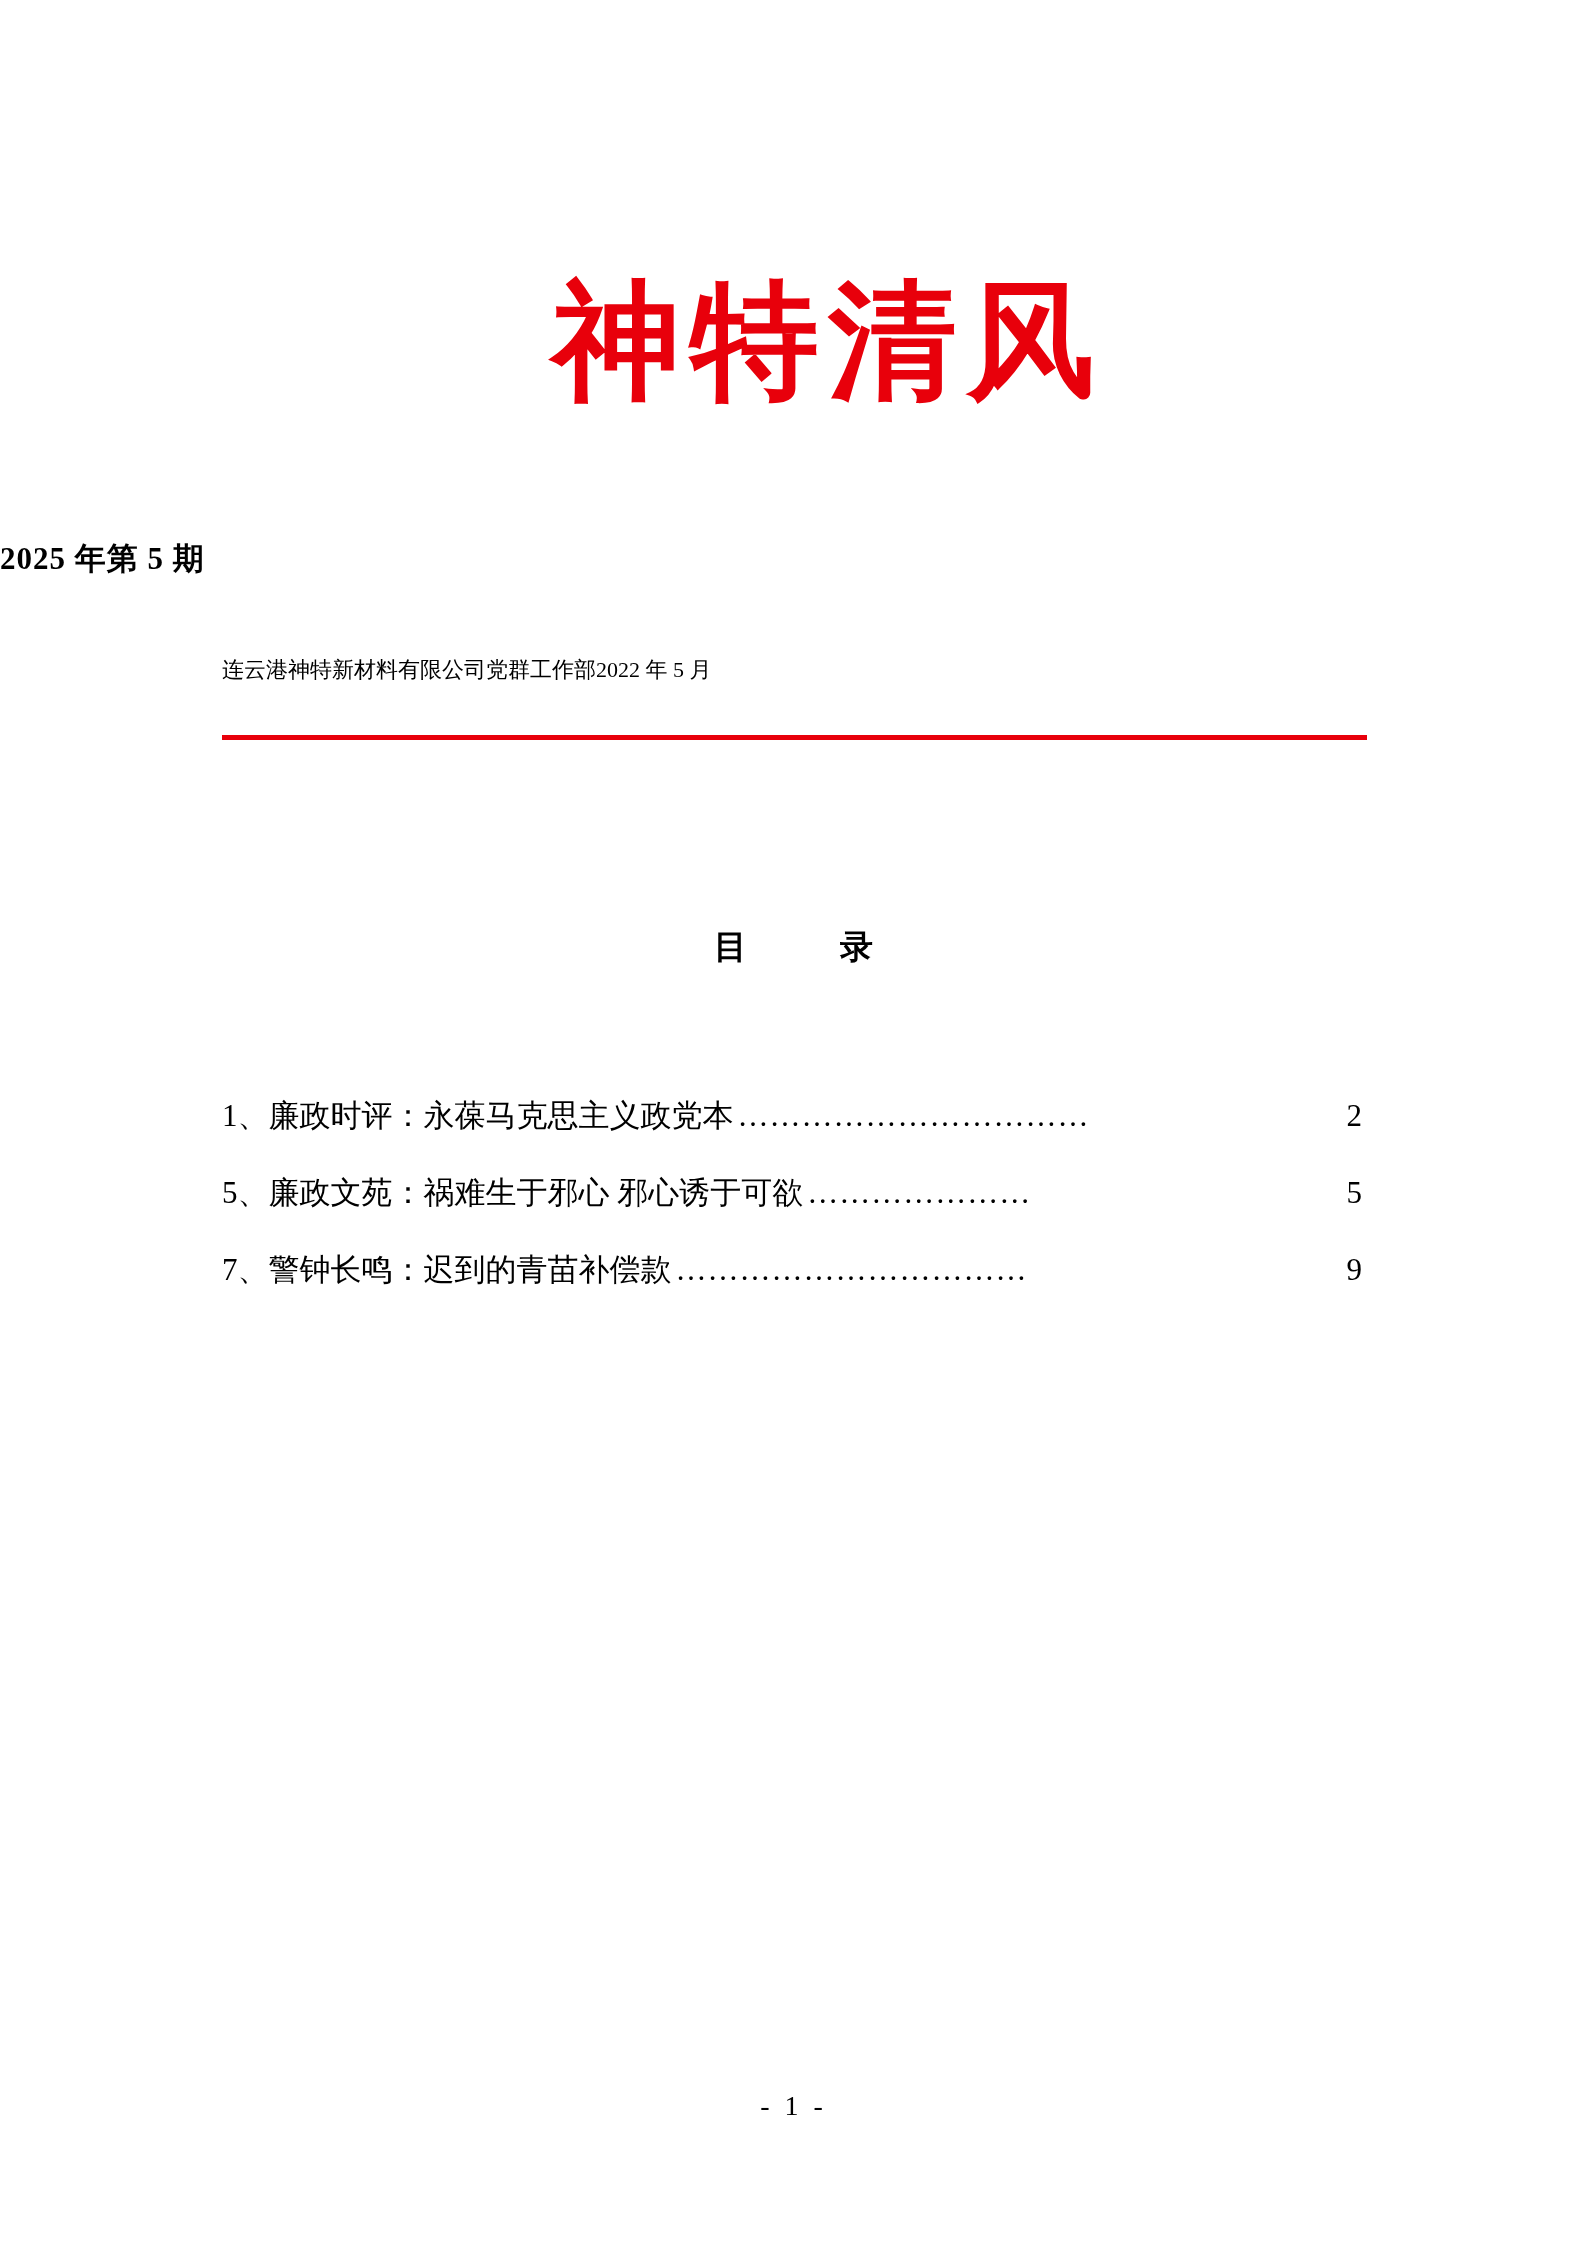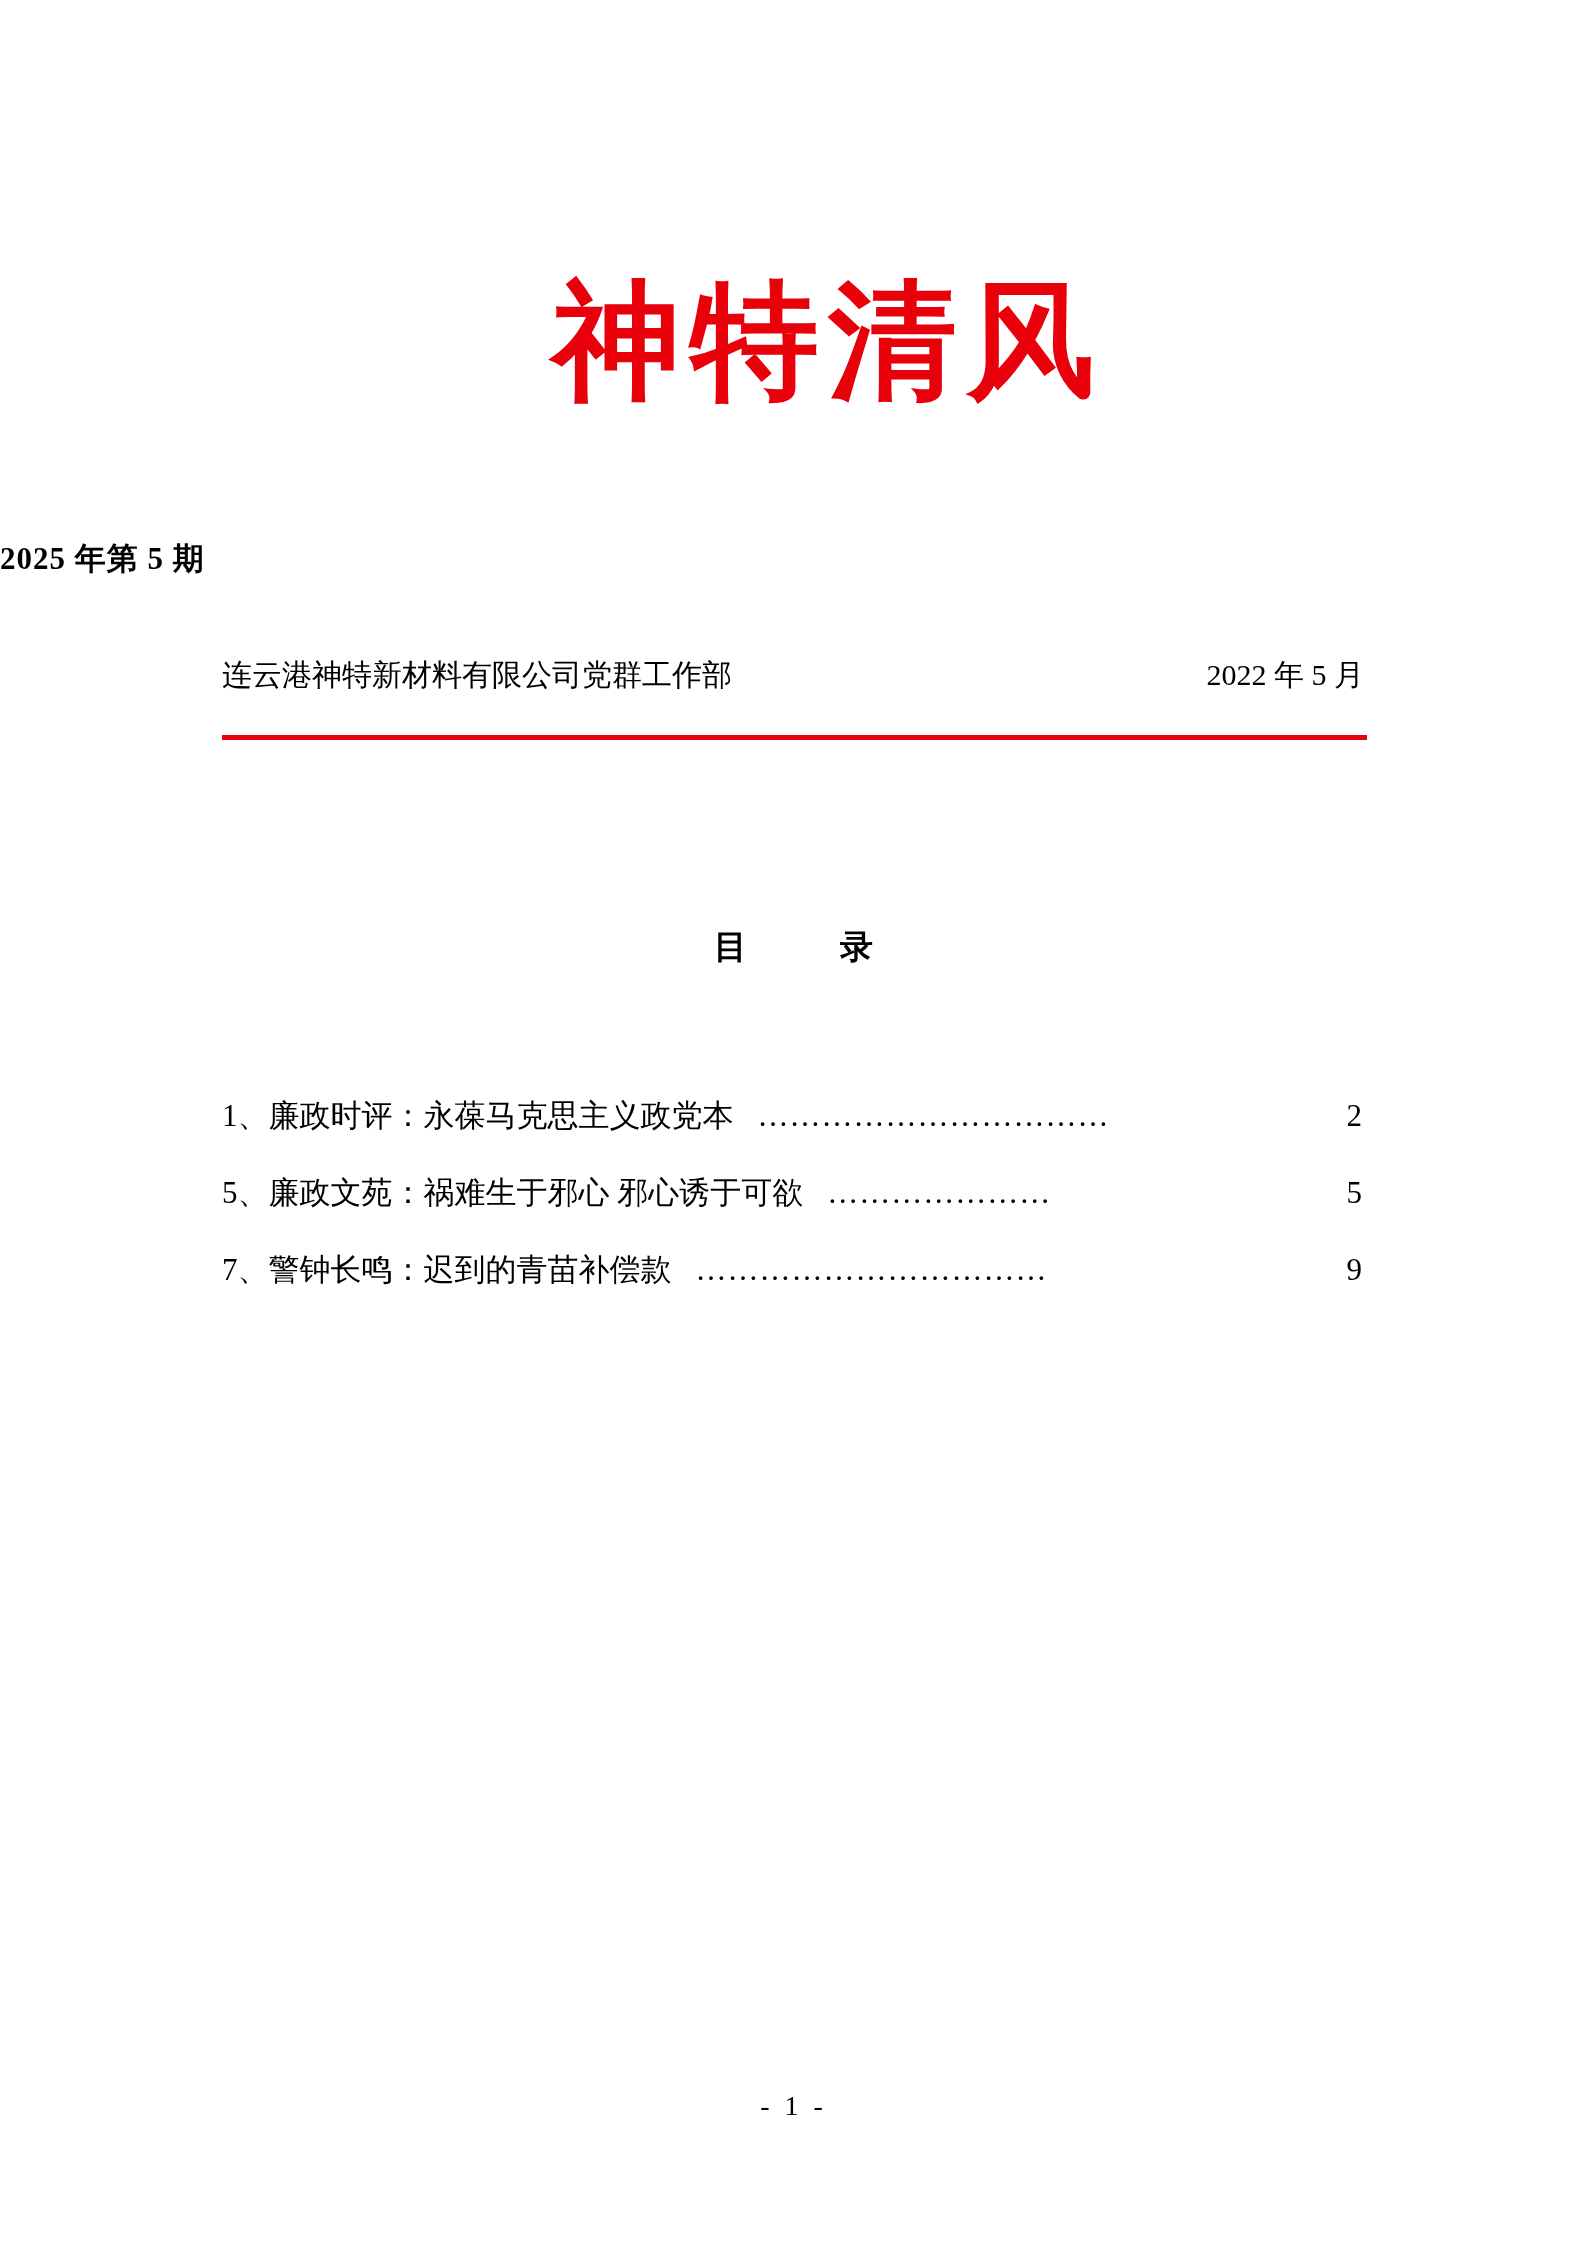--- a/index.html
+++ b/index.html
@@ -45,23 +45,22 @@
     font-size: 31px;
     font-weight: 700;
     letter-spacing: 1px;
   }
   .meta-row {
     position: absolute;
     top: 655px;
     left: 222px;
     width: 1142px;
     display: flex;
-    justify-content: space-between;
     align-items: baseline;
-    font-size: 30px;
+    font-size: 22px;
     font-family: "Liberation Serif", serif;
   }
   .meta-left { letter-spacing: 0px; }
   .meta-right { letter-spacing: 0px; }
   .red-rule {
     position: absolute;
     top: 735px;
     left: 222px;
     width: 1145px;
     height: 5px;
@@ -85,21 +84,20 @@
     left: 222px;
     width: 1140px;
   }
   .toc-item {
     display: flex;
     align-items: baseline;
     font-size: 31px;
     line-height: 1.0;
     margin-bottom: 46px;
     white-space: nowrap;
-    gap: 20px;
   }
   .toc-text {
     flex: 0 0 auto;
   }
   .toc-dots {
     flex: 1 1 auto;
     overflow: hidden;
     font-size: 31px;
     letter-spacing: 1px;
     margin: 0 4px;

